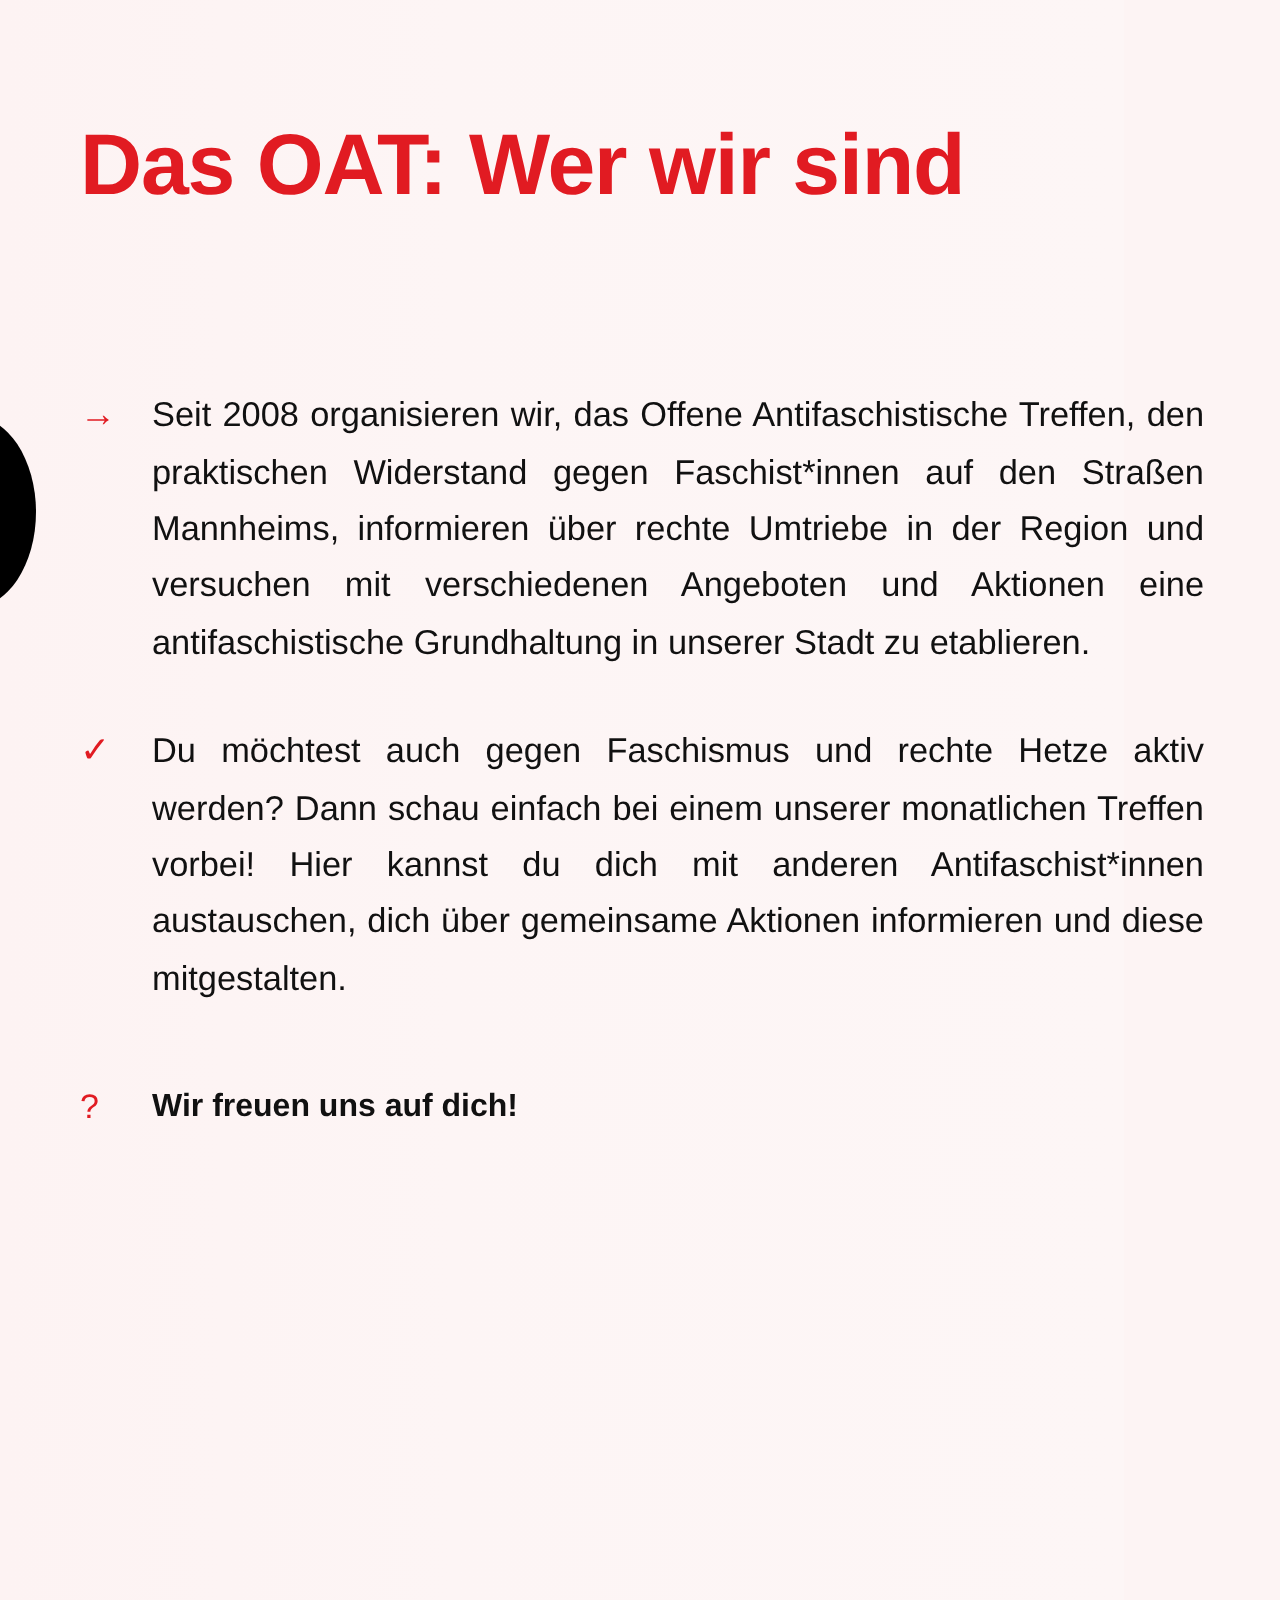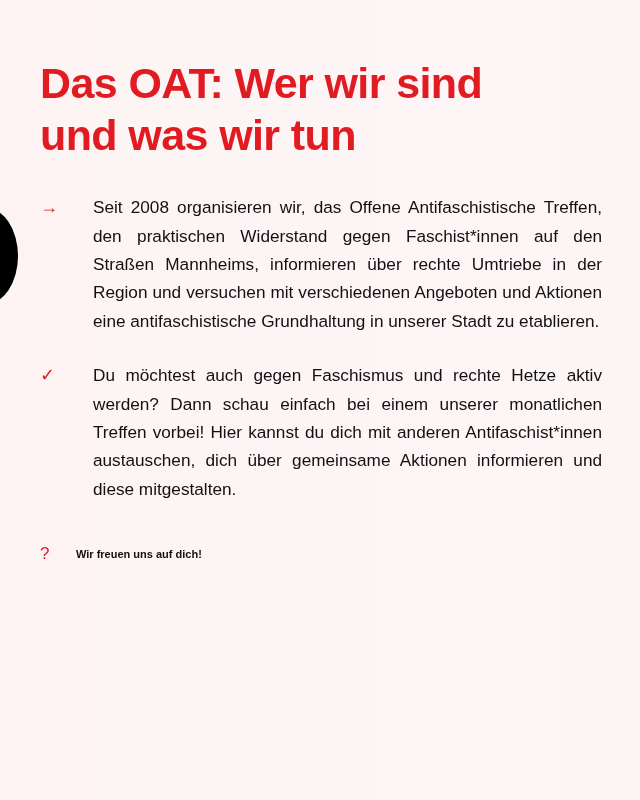--- a/index.html
+++ b/index.html
@@ -74,50 +74,49 @@
     color: #e11b22;
     font-size: 17px;
     line-height: 28px;
     text-align: left;
   }
   .marker.arrow { font-size: 18px; }
   .marker.check { font-size: 18px; }
   .marker.question { font-size: 17px; }
 
   .para {
-    margin-left: 53px;
+    margin-left: 36px;
     font-size: 17.2px;
     line-height: 28.4px;
     color: #111111;
     text-align: justify;
     text-justify: inter-word;
     hyphens: manual;
   }
 
   .bold-line {
     margin-left: 36px;
     margin-top: 37px;
-    font-size: 11px;
+    font-size: 16px;
     line-height: 28px;
     font-weight: bold;
     color: #111111;
   }
 
   .block-third { margin-top: 8px; }
 </style>
 </head>
 <body>
 
 <div class="page">
 
   <div class="left-blob"></div>
 
   <h1 class="title">
     <span class="title-line">Das OAT: Wer wir sind</span>
-    <span class="title-line">und was wir tun</span>
   </h1>
 
   <div class="content">
 
     <div class="block">
       <span class="marker arrow">→</span>
       <p class="para">Seit 2008 organisieren wir, das Offene Antifaschistische Treffen, den praktischen Widerstand gegen Faschist*innen auf den Straßen Mannheims, informieren über rechte Umtriebe in der Region und versuchen mit verschiedenen Angeboten und Aktionen eine antifaschistische Grundhaltung in unserer Stadt zu etablieren.</p>
     </div>
 
     <div class="block">

